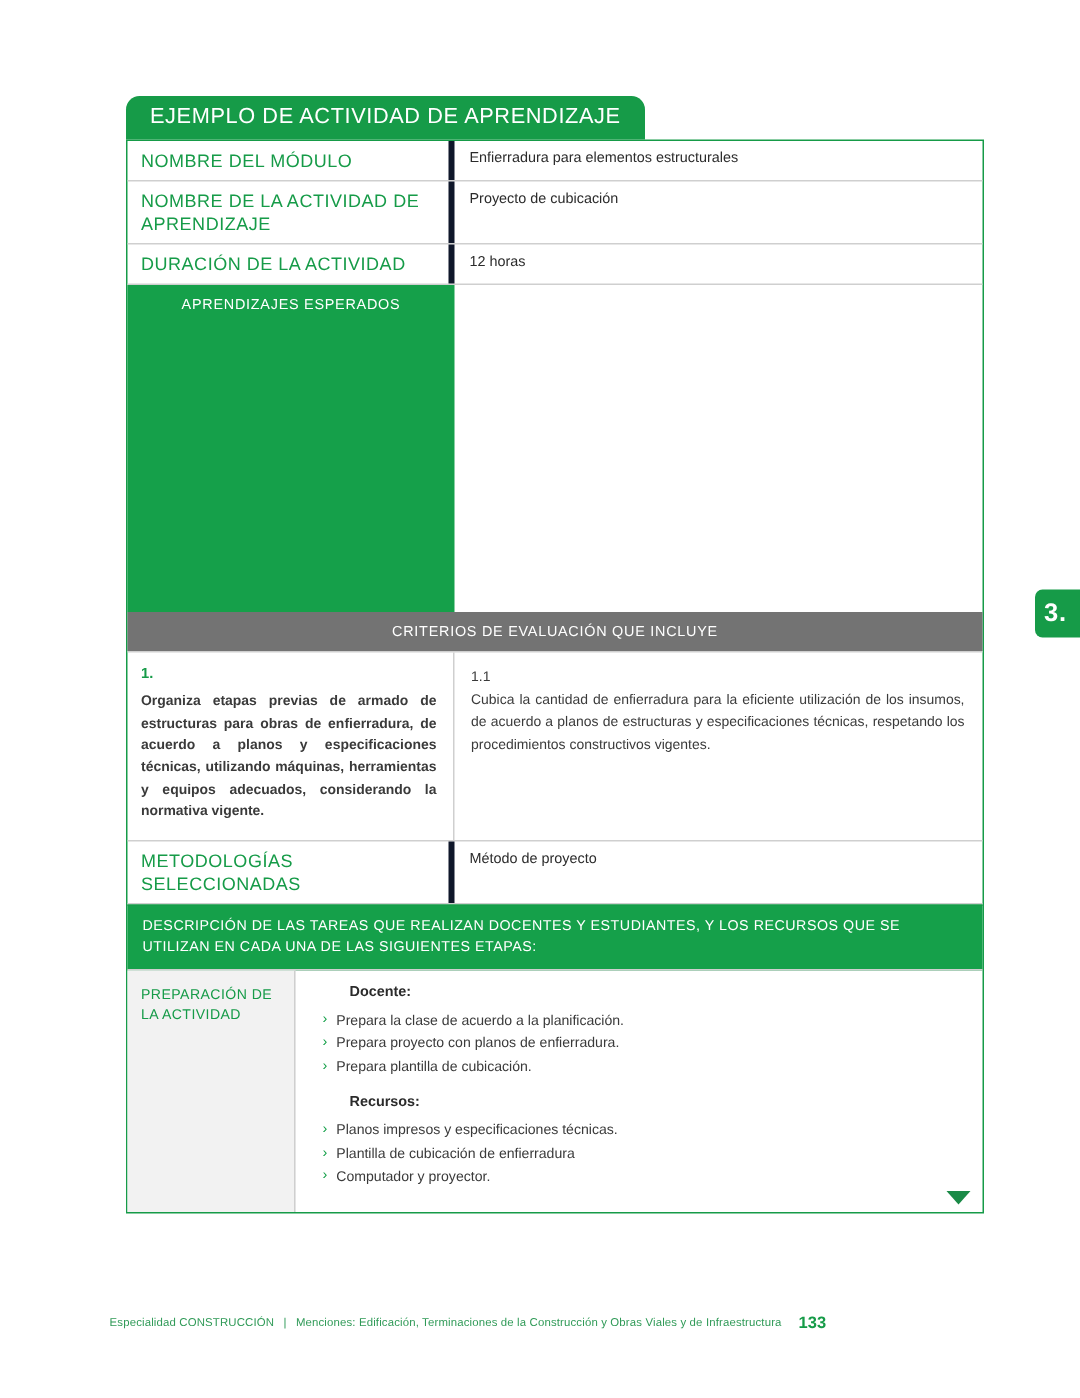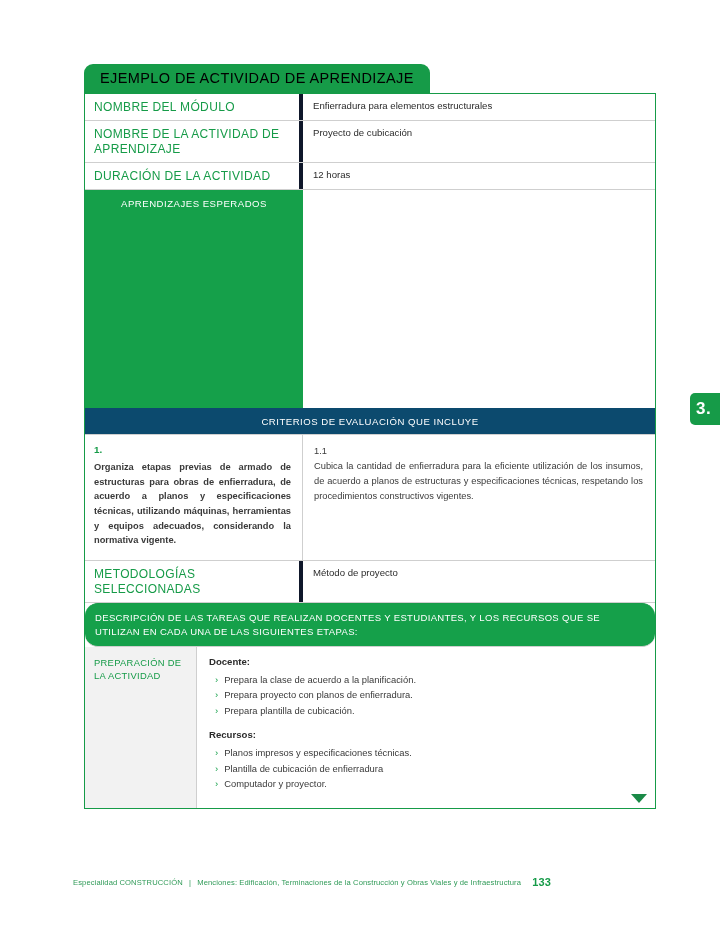--- a/index.html
+++ b/index.html
@@ -42,21 +42,21 @@
   .card {
     position: absolute;
     left: 84px;
     top: 64px;
     width: 572px;
   }
 
   .title-banner {
     display: inline-block;
     background: #169b48;
-    color: #000000;
+    color: #ffffff;
     border-radius: 9px 9px 0 0;
     padding: 7px 16px 6px 16px;
     font-size: 14.5px;
     letter-spacing: 0.4px;
     line-height: 1.1;
     white-space: nowrap;
   }
 
   .table-wrap {
     border: 1px solid #169b48;
@@ -96,21 +96,21 @@
     flex: 0 0 218px;
     background: #15a04a;
     color: #ffffff;
     font-size: 9.6px;
     letter-spacing: 0.5px;
     text-align: center;
     padding: 8px 4px 7px 4px;
   }
   .head-gray {
     flex: 1 1 auto;
-    background: #0c4a6e;
+    background: #737373;
     color: #ffffff;
     font-size: 9.6px;
     letter-spacing: 0.5px;
     text-align: center;
     padding: 8px 4px 7px 4px;
   }
 
   
   .row-body { display: flex; border-bottom: 1px solid #cfcfcf; }
   .body-left {
@@ -155,21 +155,20 @@
   
   .band {
     background: #15a04a;
     color: #ffffff;
     font-size: 9.5px;
     letter-spacing: 0.35px;
     line-height: 1.45;
     padding: 7px 10px 7px 10px;
     border-bottom: 1px solid #cfcfcf;
     border-top: 1px solid #169b48;
-    border-radius: 13px;
   }
 
   
   .row-tasks { display: flex; position: relative; }
   .tasks-left {
     width: 112px;
     flex: 0 0 112px;
     background: #f2f2f2;
     color: #169b48;
     font-size: 9.4px;
@@ -181,20 +180,21 @@
   .tasks-right {
     flex: 1 1 auto;
     padding: 9px 12px 16px 12px;
   }
   .task-group + .task-group { margin-top: 11px; }
   .task-heading {
     color: #2b2b2b;
     font-weight: bold;
     font-size: 9.6px;
     margin-bottom: 5px;
+    margin-left: 24px;
   }
   .task-item {
     display: flex;
     align-items: flex-start;
     color: #3a3a3a;
     font-size: 9.4px;
     line-height: 1.62;
     padding-left: 6px;
   }
   .chev {

